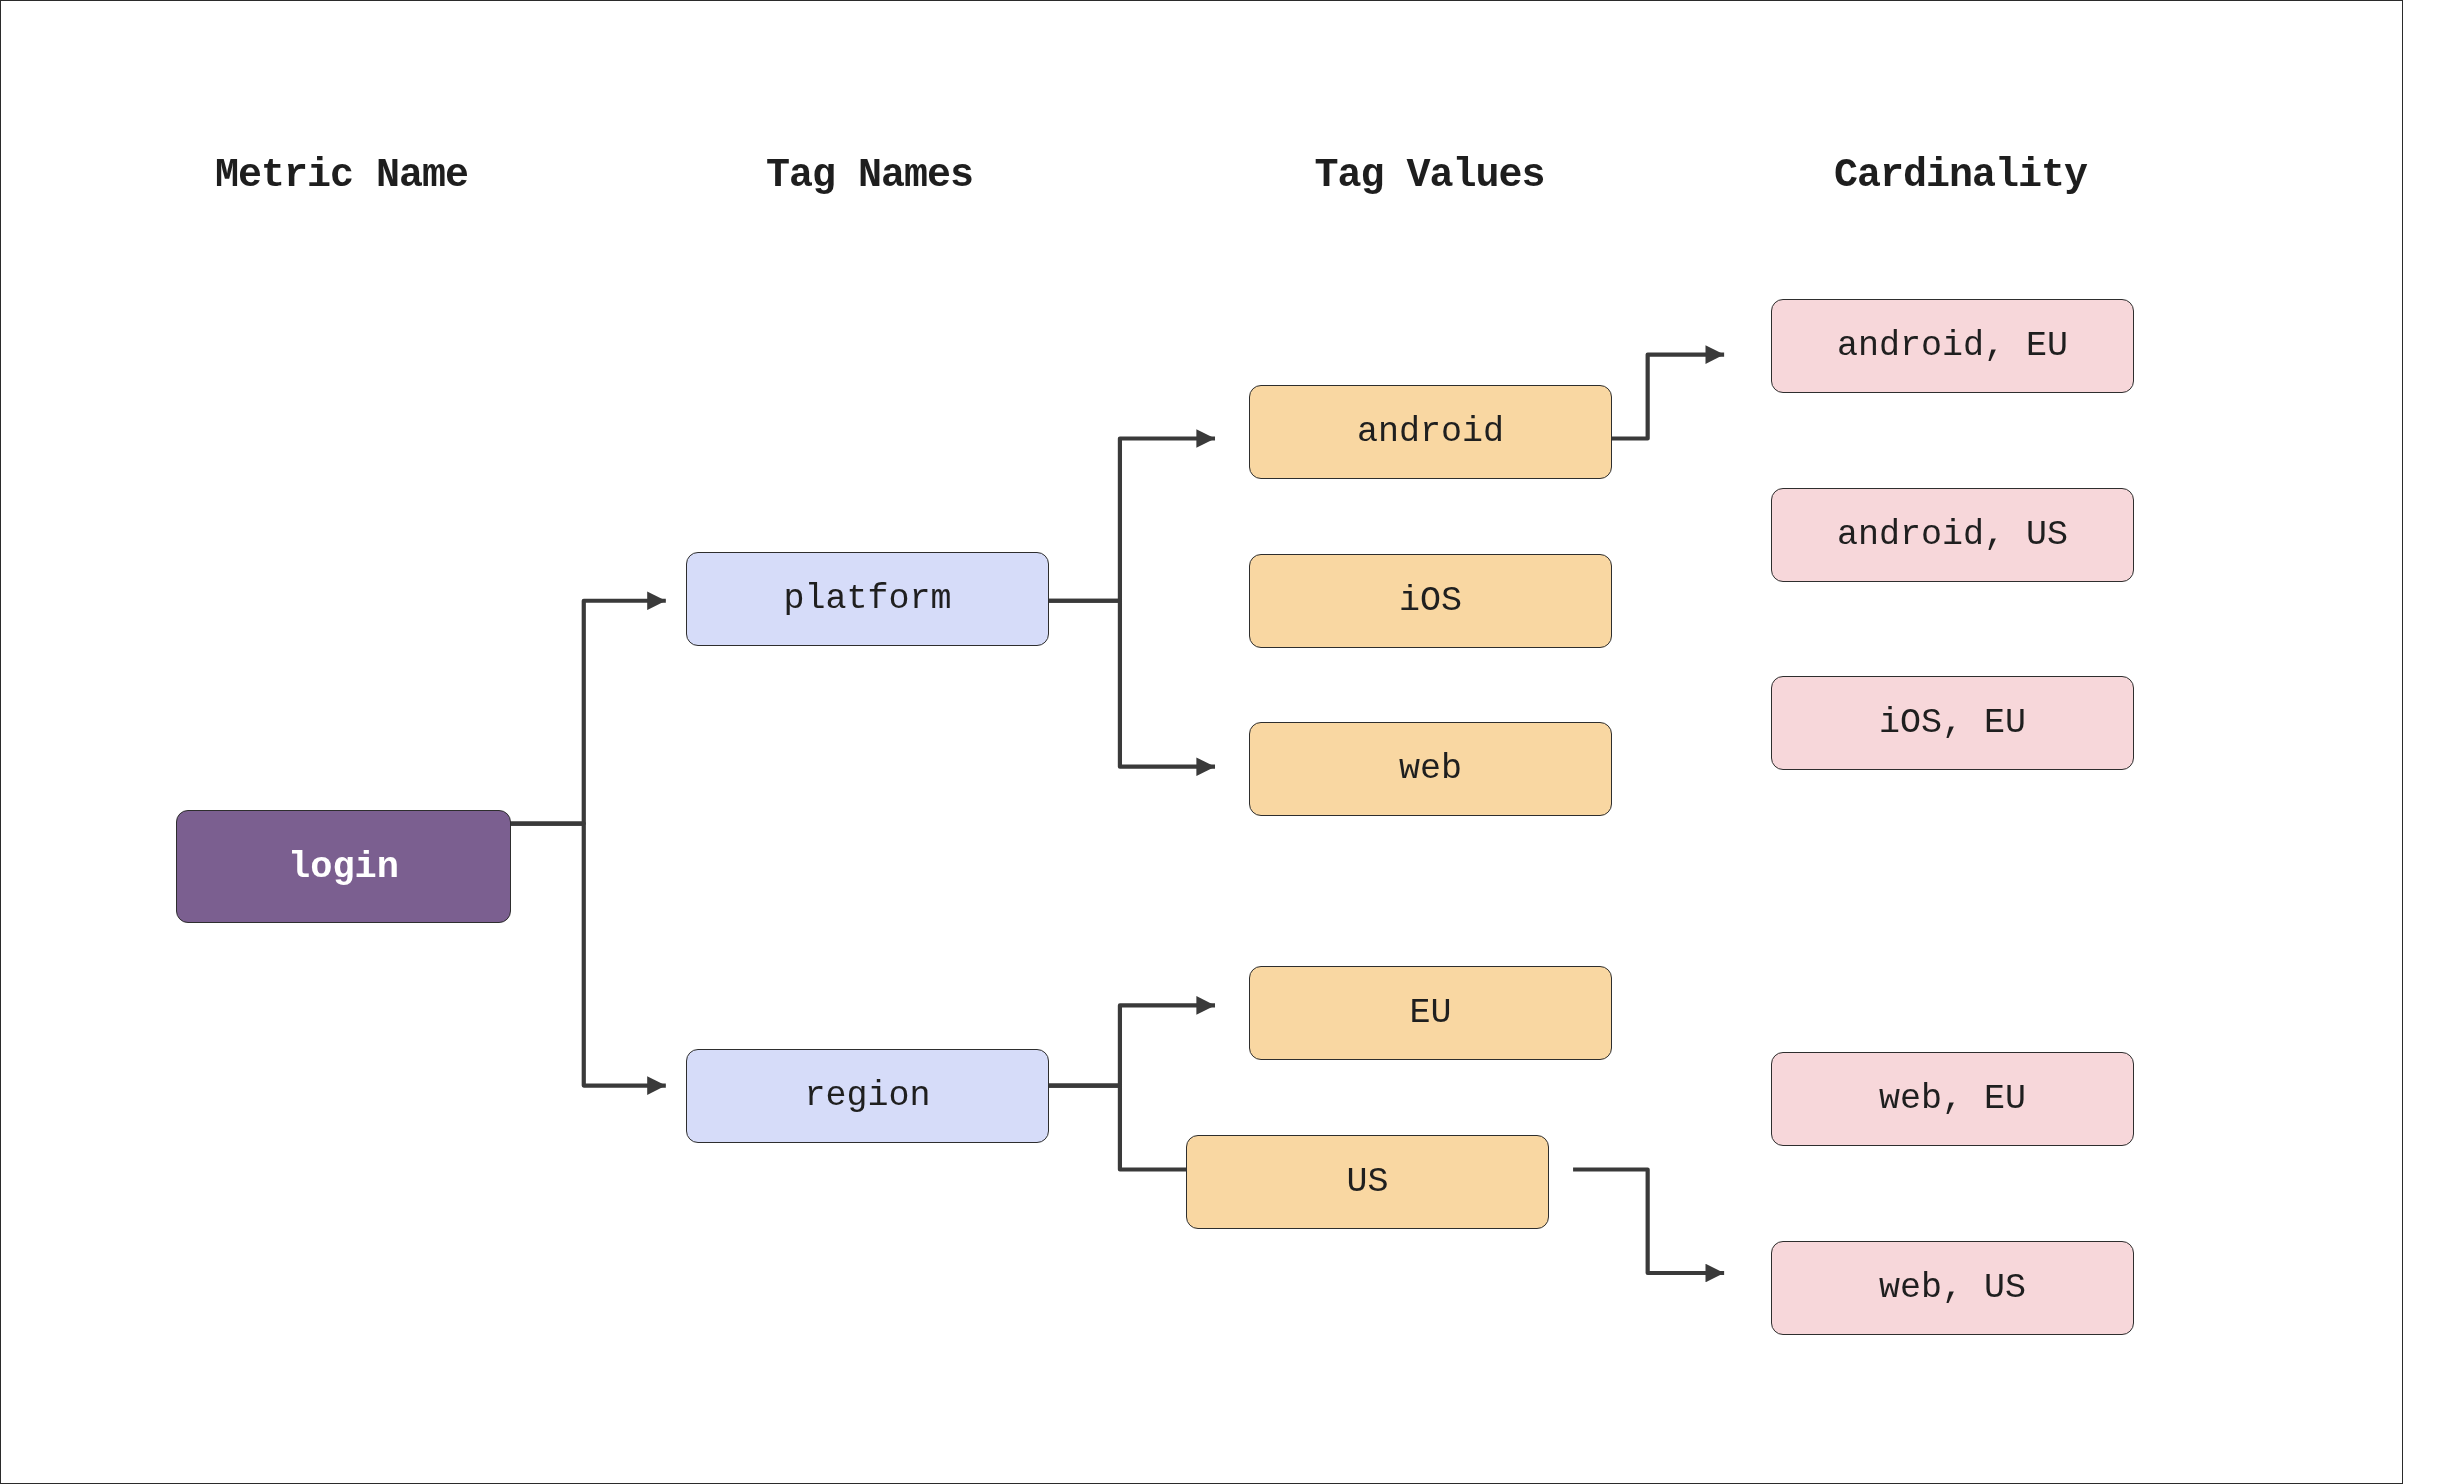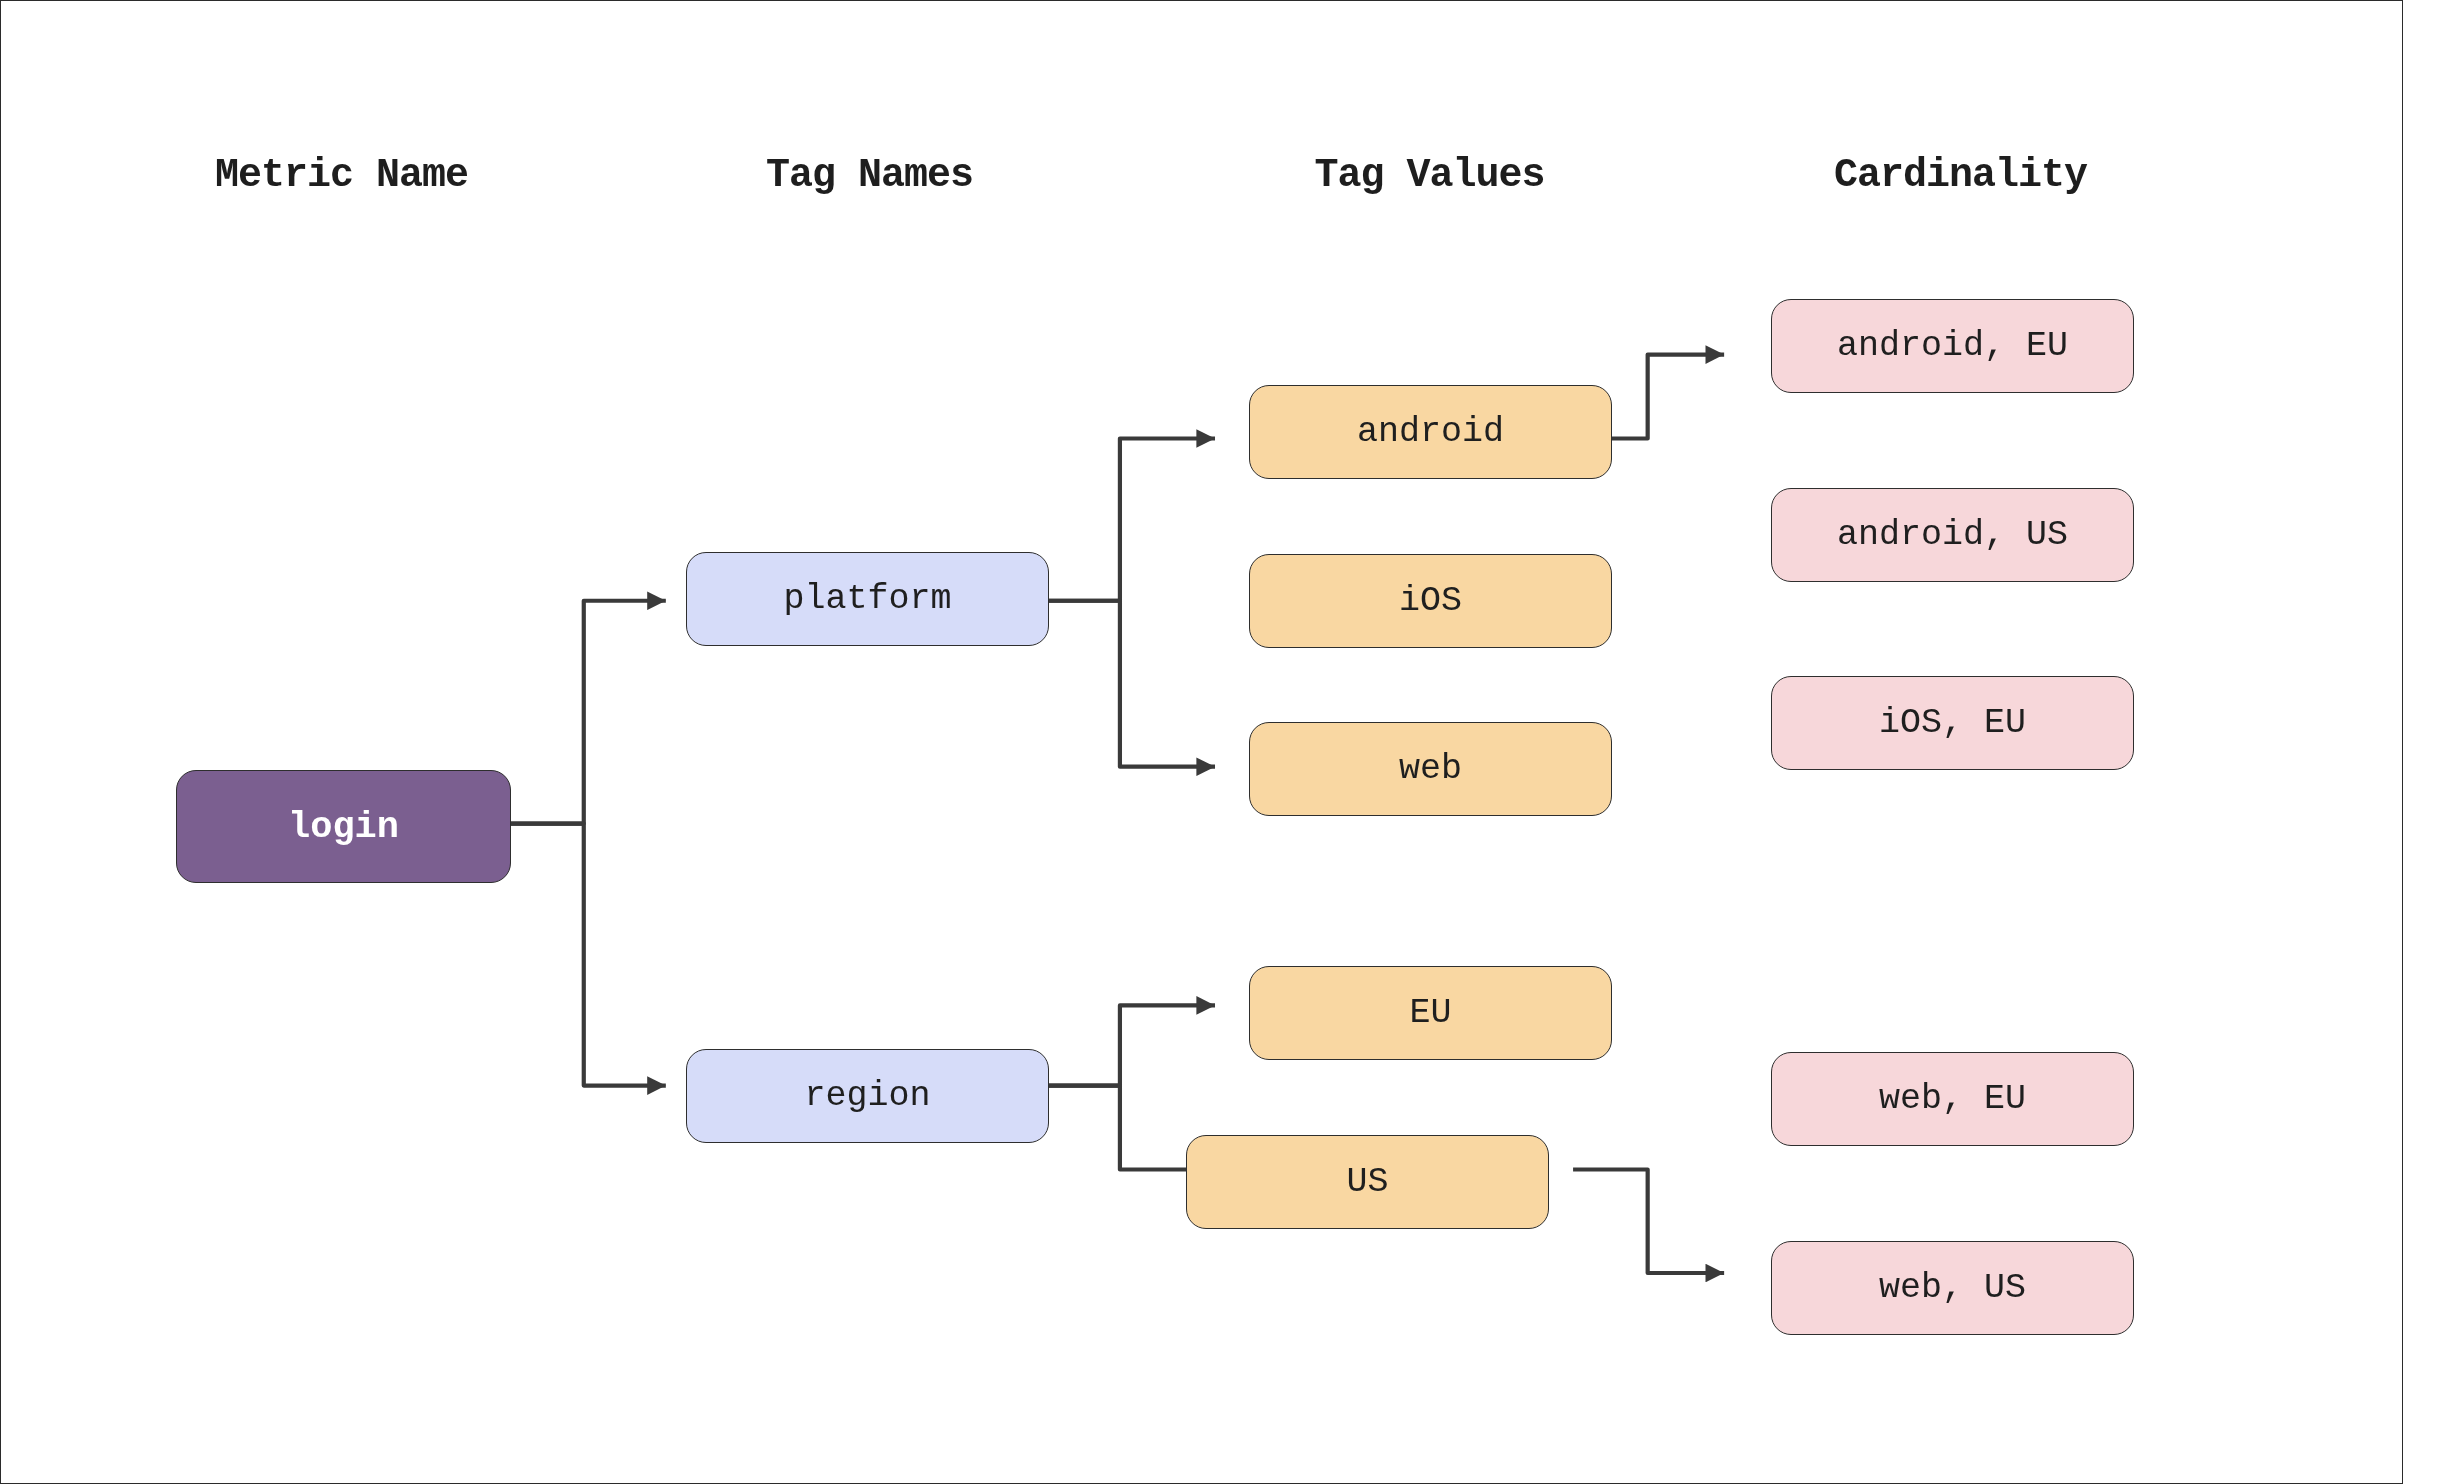--- a/index.html
+++ b/index.html
@@ -31,31 +31,31 @@
     display:flex;align-items:center;justify-content:center;
     font-size:40px;font-weight:700;letter-spacing:-1px;
     color:var(--header-text);
     white-space:nowrap;
   }
   .node{
     position:absolute;
     width:363px;height:94px;
     box-sizing:border-box;
     border:1.9px solid var(--node-border);
-    border-radius:20px;
+    border-radius:12px;
     display:flex;align-items:center;justify-content:center;
     font-size:35px;
     color:var(--node-text);
     white-space:nowrap;
   }
   .node.metric{
     width:335px;height:113px;
     background:var(--metric-fill);
     color:var(--metric-text);
-    font-weight:700;font-size:37px;
+    font-weight:700;font-size:37px;margin-top:40px;
   }
   .node.tagname{background:var(--tag-name-fill);}
   .node.tagvalue{background:var(--tag-value-fill);}
   .node.cardinality{background:var(--cardinality-fill);}
   #connector-layer{position:absolute;left:0;top:0;width:100%;height:100%;}
   #connector-layer path.edge{
     fill:none;
     stroke:var(--edge-stroke);
     stroke-width:4.5;
     stroke-linejoin:round;

